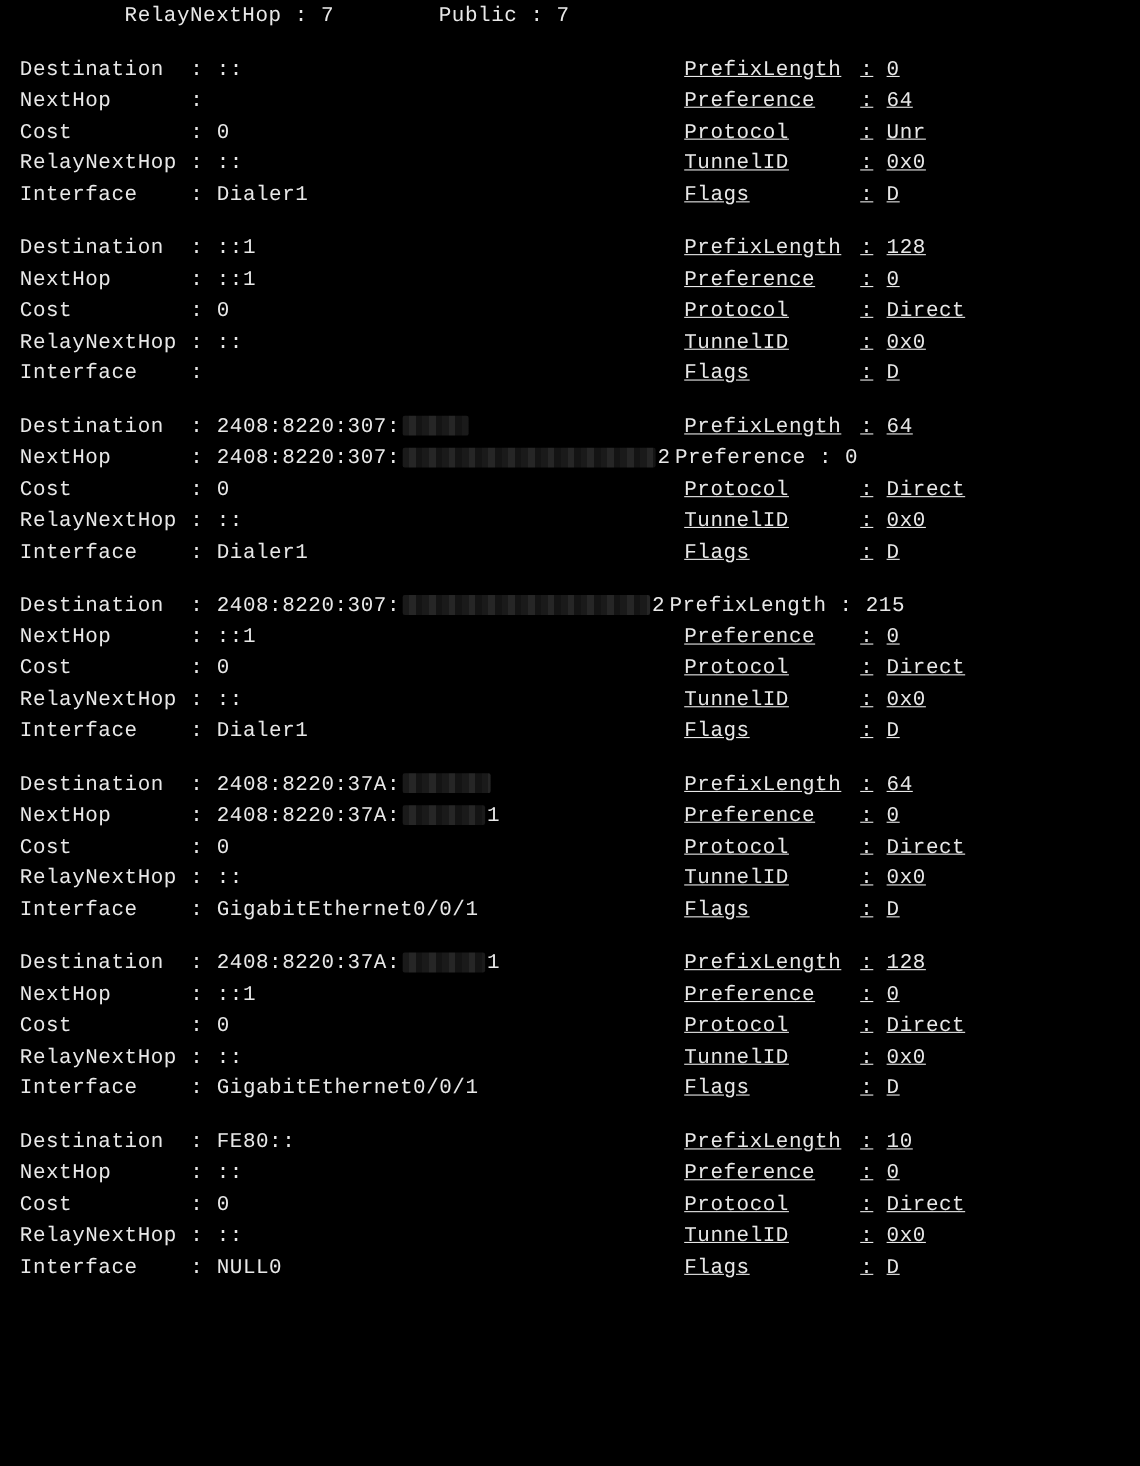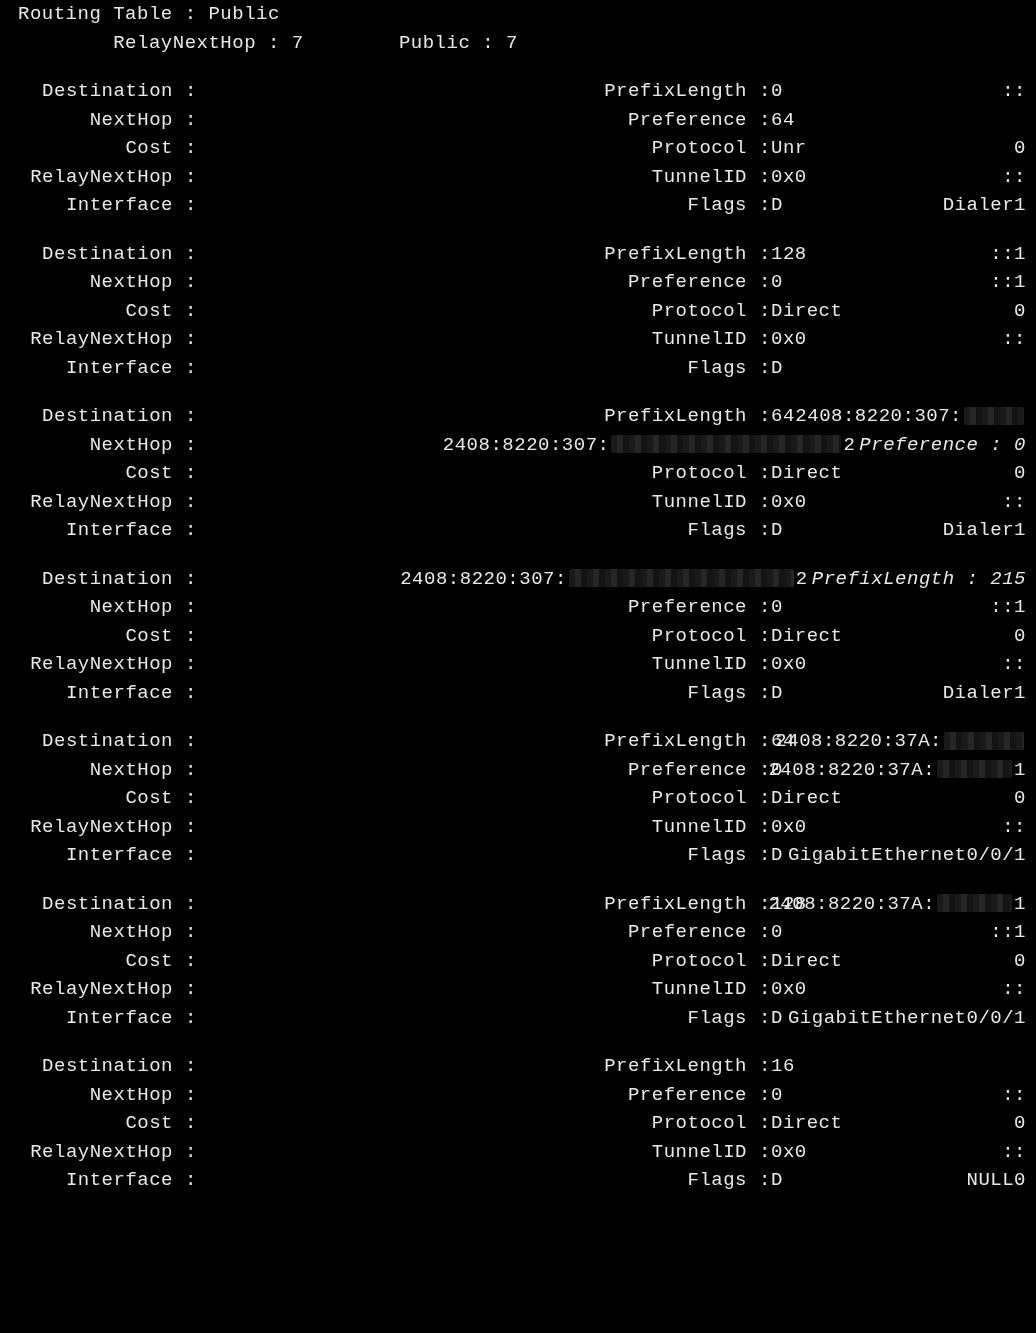--- a/index.html
+++ b/index.html
@@ -17,21 +17,20 @@
     }
     .header-line1 {
       white-space: pre;
     }
     .header-line2 {
       white-space: pre;
     }
     .route-block {
       margin-bottom: 20px;
       position: relative;
-      text-align: right;
     }
     .route-line {
       display: flex;
       position: relative;
     }
     .left-label {
       display: inline-block;
       width: 155px;
       min-width: 155px;
     }
@@ -39,22 +38,23 @@
       display: inline-block;
       width: 24px;
       min-width: 24px;
     }
     .left-value {
       display: inline-block;
       flex: 1;
     }
     .right-group {
       position: absolute;
-      left: 569px;
+      left: 604px;
       display: flex;
+      text-decoration: underline;
     }
     .right-label {
       display: inline-block;
       width: 160px;
       min-width: 160px;
     }
     .right-colon {
       display: inline-block;
       width: 24px;
       min-width: 24px;
@@ -76,28 +76,26 @@
       margin: 0 2px;
     }
     .r60  { width: 60px; }
     .r75  { width: 75px; }
     .r80  { width: 80px; }
     .r230 { width: 230px; }
     .r225 { width: 225px; }
     .inline-right {
       display: inline-block;
       margin-left: 4px;
-      font-style: italic;
     }
   </style>
 </head>
 <body>
 
 <div class="header">
-  <div class="header-line1">Routing Table : Public</div>
   <div class="header-line2">        <span>RelayNextHop :</span> <span>7</span>        <span>Public :</span> <span>7</span></div>
 </div>
 
 <div id="routes-container">
     <div class="route-block">
       <div class="route-line">
         <span class="left-label">Destination</span>
         <span class="left-colon">:</span>
         <span class="left-value">::</span>
         <span class="right-group">
@@ -392,24 +390,25 @@
           <span class="right-label">Flags</span>
           <span class="right-colon">:</span>
           <span class="right-value">D</span>
         </span>
       </div>
     </div>
     <div class="route-block">
       <div class="route-line">
         <span class="left-label">Destination</span>
         <span class="left-colon">:</span>
-        <span class="right-group">
-          <span class="right-label">PrefixLength</span>
-          <span class="right-colon">:</span>
-          <span class="right-value">16</span>
+        <span class="left-value">FE80::</span>
+        <span class="right-group">
+          <span class="right-label">PrefixLength</span>
+          <span class="right-colon">:</span>
+          <span class="right-value">10</span>
         </span>
       </div>
       <div class="route-line">
         <span class="left-label">NextHop</span>
         <span class="left-colon">:</span>
         <span class="left-value">::</span>
         <span class="right-group">
           <span class="right-label">Preference</span>
           <span class="right-colon">:</span>
           <span class="right-value">0</span>

